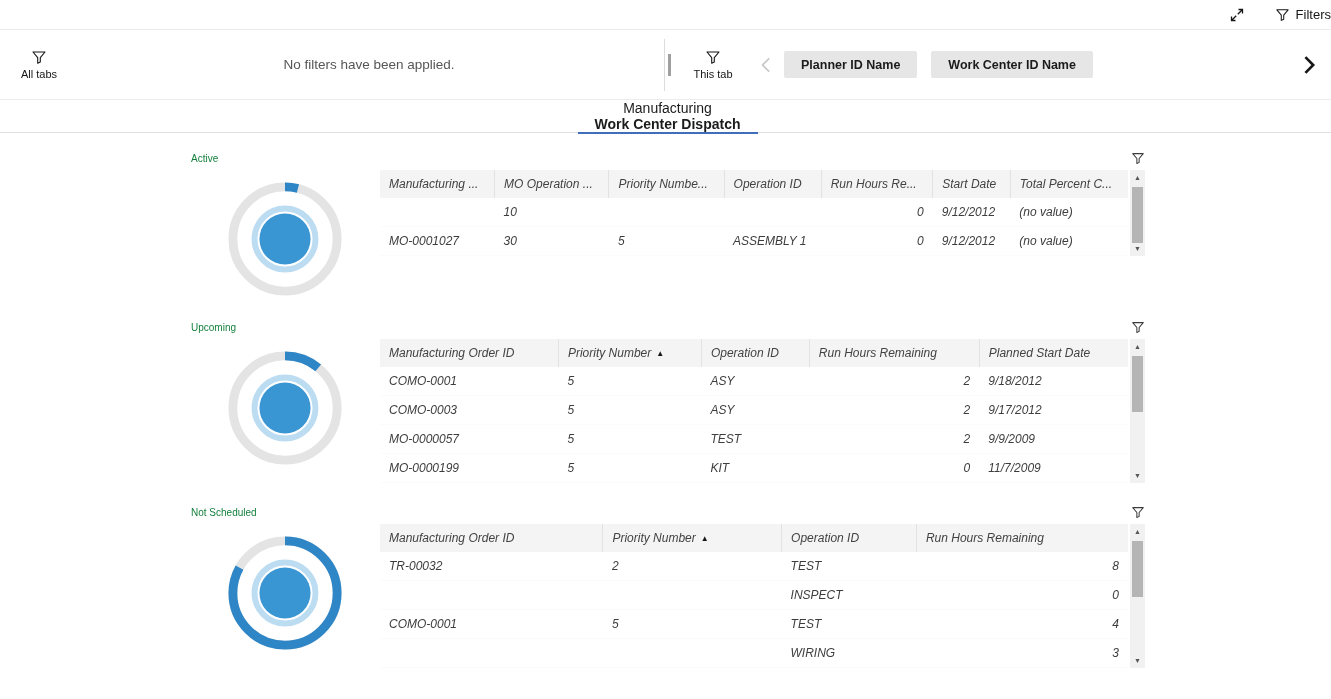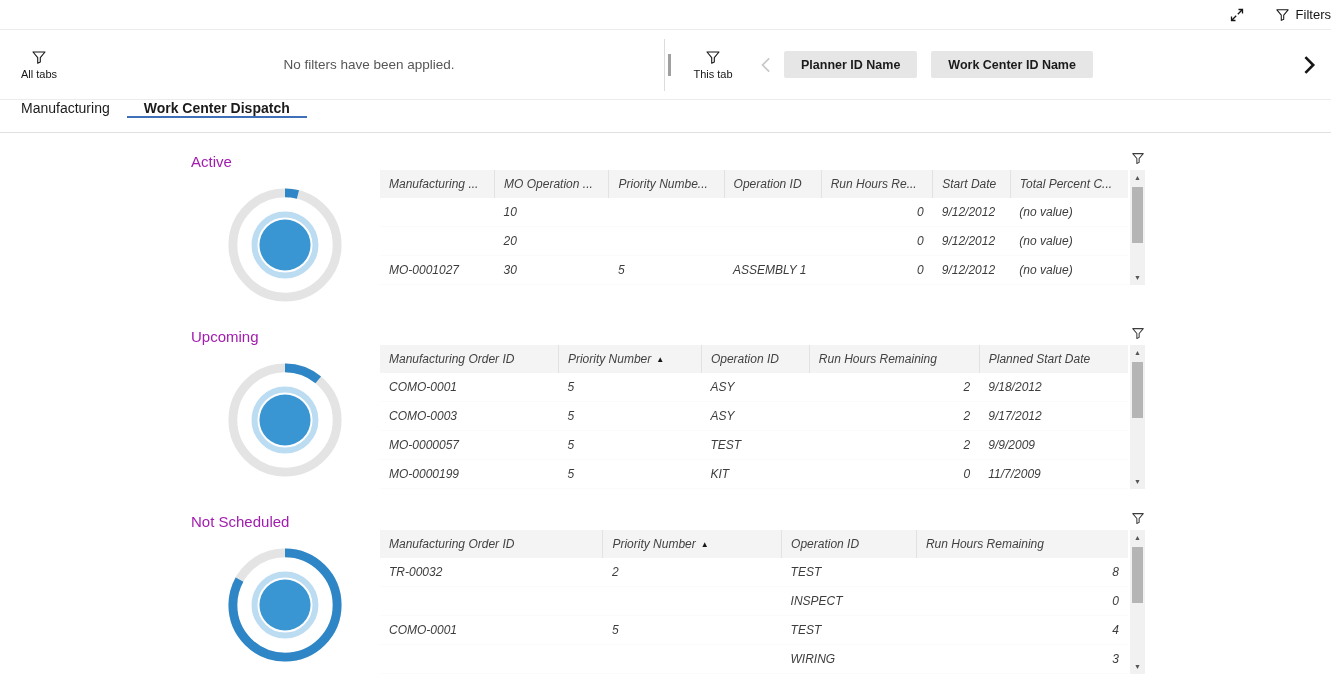--- a/index.html
+++ b/index.html
@@ -30,29 +30,29 @@
   .fb-divider b { display:block; width:3px; height:22px; background:#a0a0a0; }
   .fb-right { flex:1; display:flex; align-items:center; padding-right:8px; }
   .chev { display:inline-flex; align-items:center; justify-content:center; width:30px; cursor:pointer; flex:none; }
   .chips { flex:1; display:flex; align-items:center; gap:14px; overflow:hidden; padding-left:2px; }
   .chip {
     background:#e6e6e6; border:none; border-radius:2px; height:27px; padding:0 17px;
     font-family:inherit; font-size:12.5px; font-weight:600; color:#1b1b1b; white-space:nowrap; cursor:pointer;
   }
 
   
-  .tabbar { height:33px; display:flex; align-items:flex-start; border-bottom:1px solid #e0e0e0; padding-left:4px; }
+  .tabbar { height:33px; display:flex; align-items:center; border-bottom:1px solid #e0e0e0; padding-left:4px;flex-direction:column; }
   .tab { display:flex; align-items:center; padding:0 17px; font-size:14px; color:#1b1b1b; cursor:pointer; }
   .tab.active { font-weight:700; border-bottom:2px solid var(--accent,#3d70b8); }
 
   
   .content { padding-top:6px; }
   .section { display:flex; padding:12px 186px 10px 190px; }
   .sec-left { width:190px; flex:none; }
-  .sec-title { font-size:15px; color:#a21caf; margin:2px 0 12px 1px; }
+  .sec-title { font-size:10px; color:#15803d; margin:2px 0 12px 1px; }
   .gauge-wrap { display:flex; justify-content:center; padding-top:4px; }
   .g-track  { fill:none; stroke:var(--gauge-track,#e4e4e4); stroke-width:9; }
   .g-arc    { fill:none; stroke:var(--gauge-arc,#2e86c6);  stroke-width:9; }
   .g-halo   { fill:none; stroke:var(--gauge-halo,#bcdcf2); stroke-width:6; }
   .g-center { fill:var(--gauge-blue,#3a96d2); }
 
   .sec-right { flex:1; display:flex; flex-direction:column; min-width:0;font-style:italic; }
   .sec-filter { align-self:flex-end; height:18px; margin-bottom:1px; cursor:pointer; }
   .sec-filter svg { width:14px; height:14px; }
 
@@ -183,29 +183,20 @@
               <tr>
                 <td></td>
                 <td>10</td>
                 <td></td>
                 <td></td>
                 <td style="text-align: right;">0</td>
                 <td>9/12/2012</td>
                 <td>(no value)</td>
               </tr>
               <tr>
-                <td></td>
-                <td>20</td>
-                <td></td>
-                <td></td>
-                <td style="text-align: right;">0</td>
-                <td>9/12/2012</td>
-                <td>(no value)</td>
-              </tr>
-              <tr>
                 <td>MO-0001027</td>
                 <td>30</td>
                 <td>5</td>
                 <td>ASSEMBLY 1</td>
                 <td style="text-align: right;">0</td>
                 <td>9/12/2012</td>
                 <td>(no value)</td>
               </tr>
             </tbody>
         </table>

